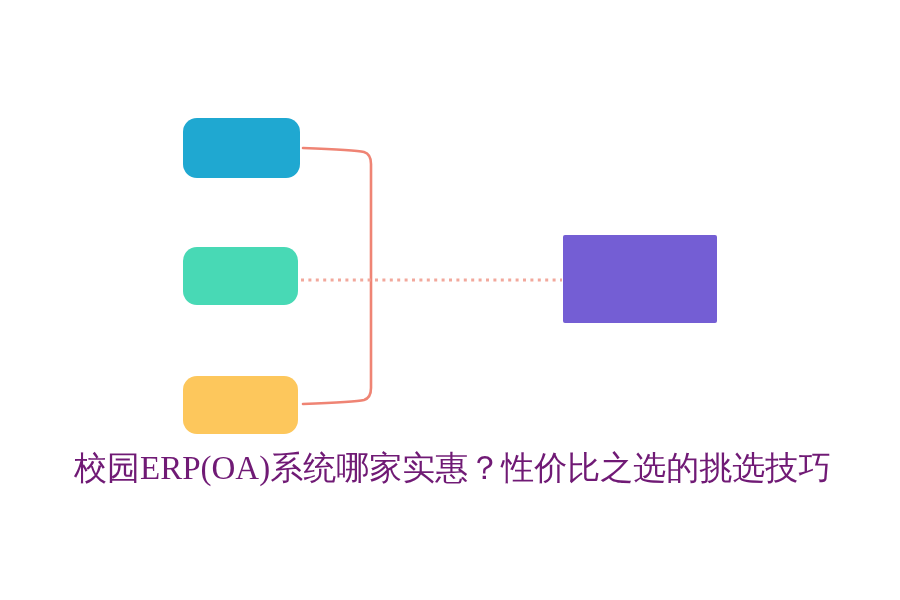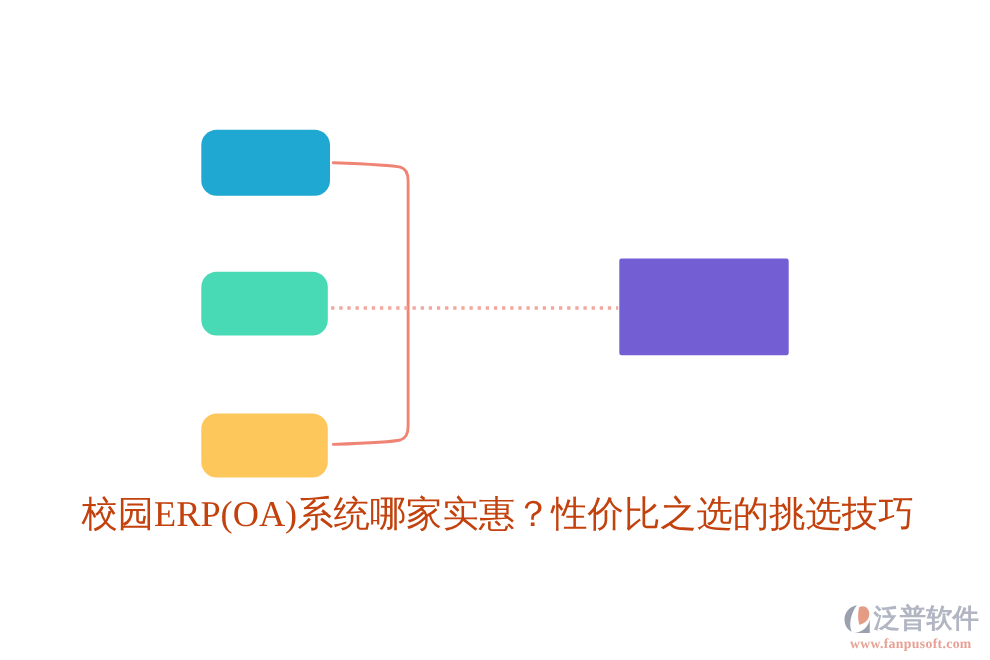--- a/index.html
+++ b/index.html
@@ -76,27 +76,16 @@
   </svg>
 
   <div class="node node-top" style="background-color: rgb(31, 168, 209);"></div>
 
   <div class="node node-middle" style="background-color: rgb(72, 217, 181);"></div>
 
   <div class="node node-bottom" style="background-color: rgb(253, 199, 92);"></div>
 
   <div class="node node-main" style="background-color: rgb(116, 94, 212);"></div>
 
-  <div class="headline" style="color: #c2410c;">校园ERP(OA)系统哪家实惠？性价比之选的挑选技巧</div>
+  <div class="headline" style="color: #701a75;">校园ERP(OA)系统哪家实惠？性价比之选的挑选技巧</div>
 
-  <div class="watermark">
-    <div class="watermark-row">
-      <svg width="26" height="30" viewBox="0 0 30 34">
-        <path d="M15 2 C7 4 2 10 2 17 C2 23 4.5 27.5 9.5 30 C6.5 23 8 12 15 2 Z" fill="#9aa0ad"></path>
-        <path d="M17.5 4 C23.5 1.5 28 5.5 28 11.5 C28 17.5 23.5 21.5 17.5 22.8 C15.8 16 15.8 10 17.5 4 Z" fill="#e59c84"></path>
-        <path d="M28.5 17 C27 25 21 30.5 12.5 31.5 L28.5 31.5 Z" fill="#9aa0ad"></path>
-      </svg>
-      <span class="brand-name" style="color: rgb(178, 182, 195);">泛普软件</span>
-    </div>
-    <span class="brand-url" style="color: rgb(231, 161, 149);">www.fanpusoft.com</span>
-  </div>
 
 </div>
 
 </body></html>

